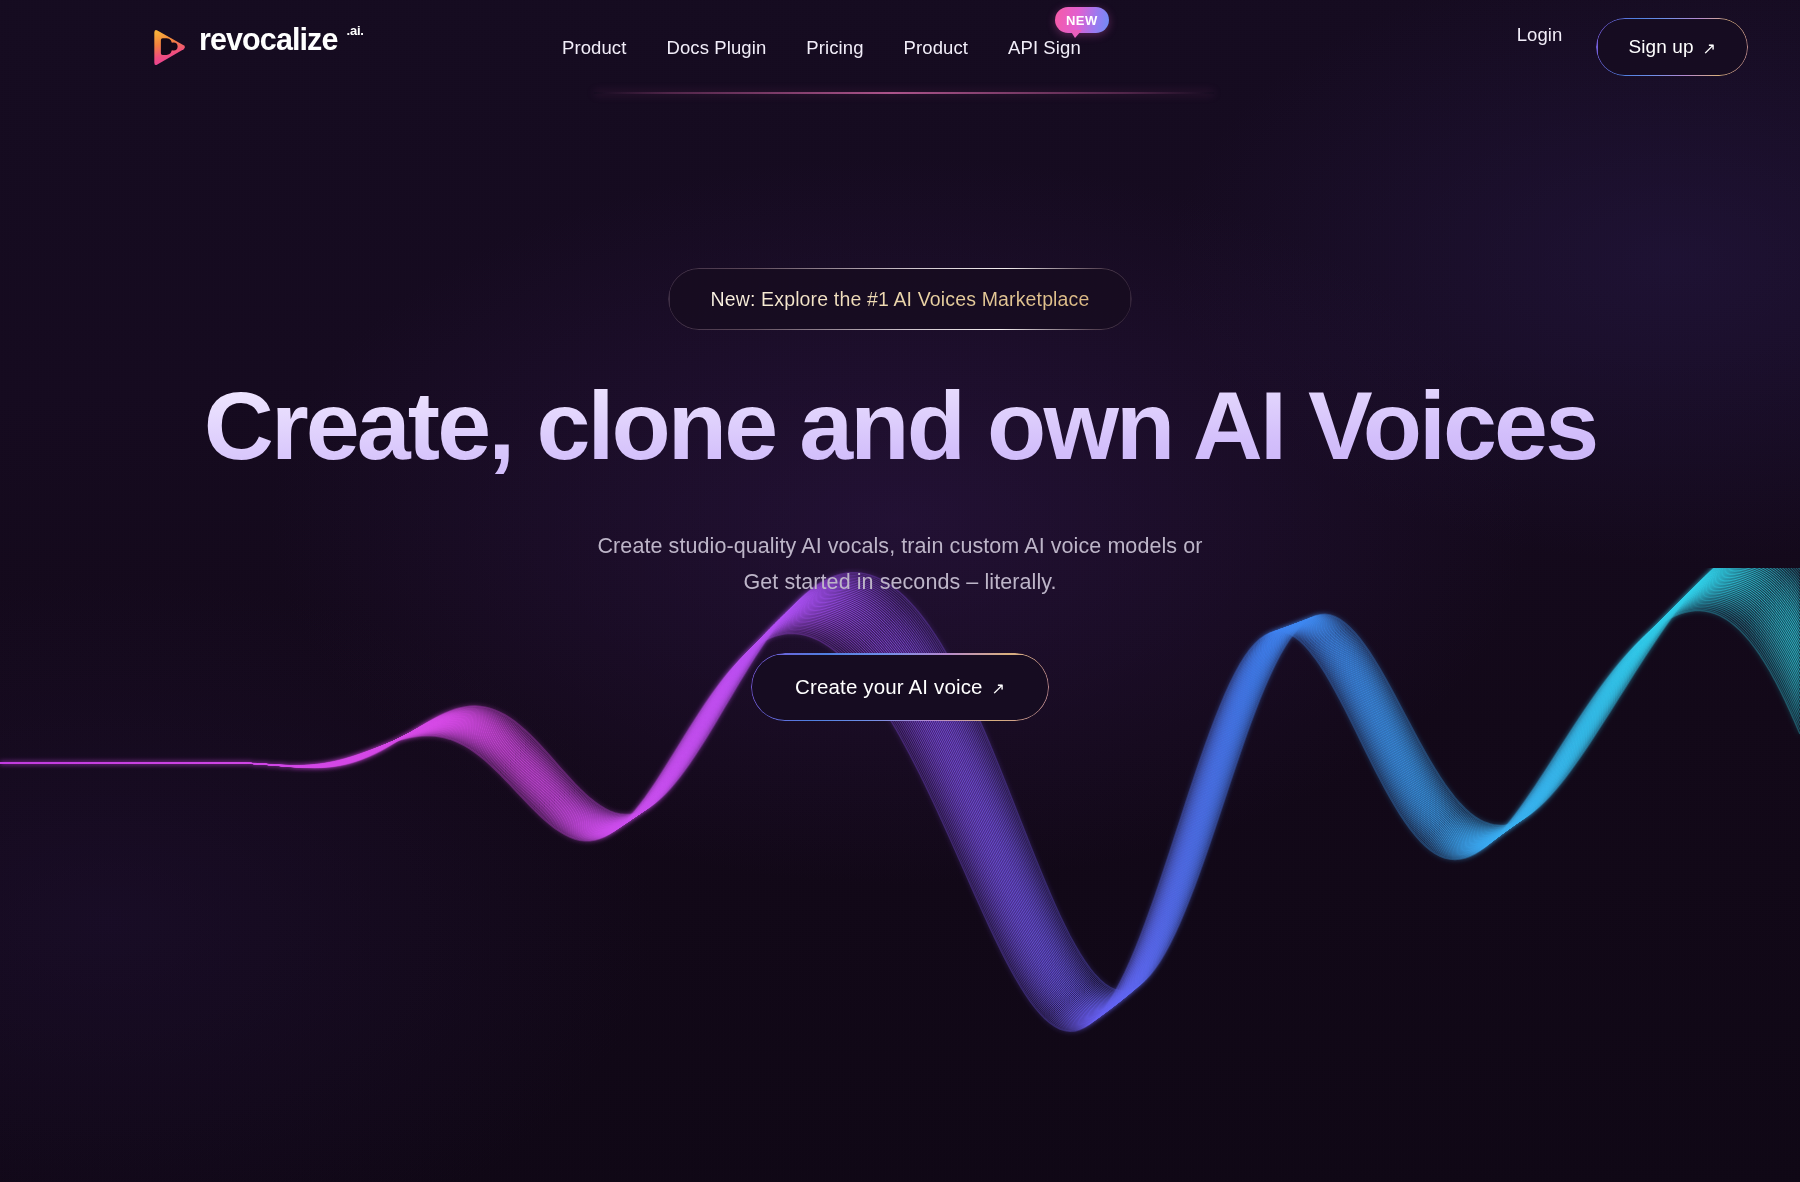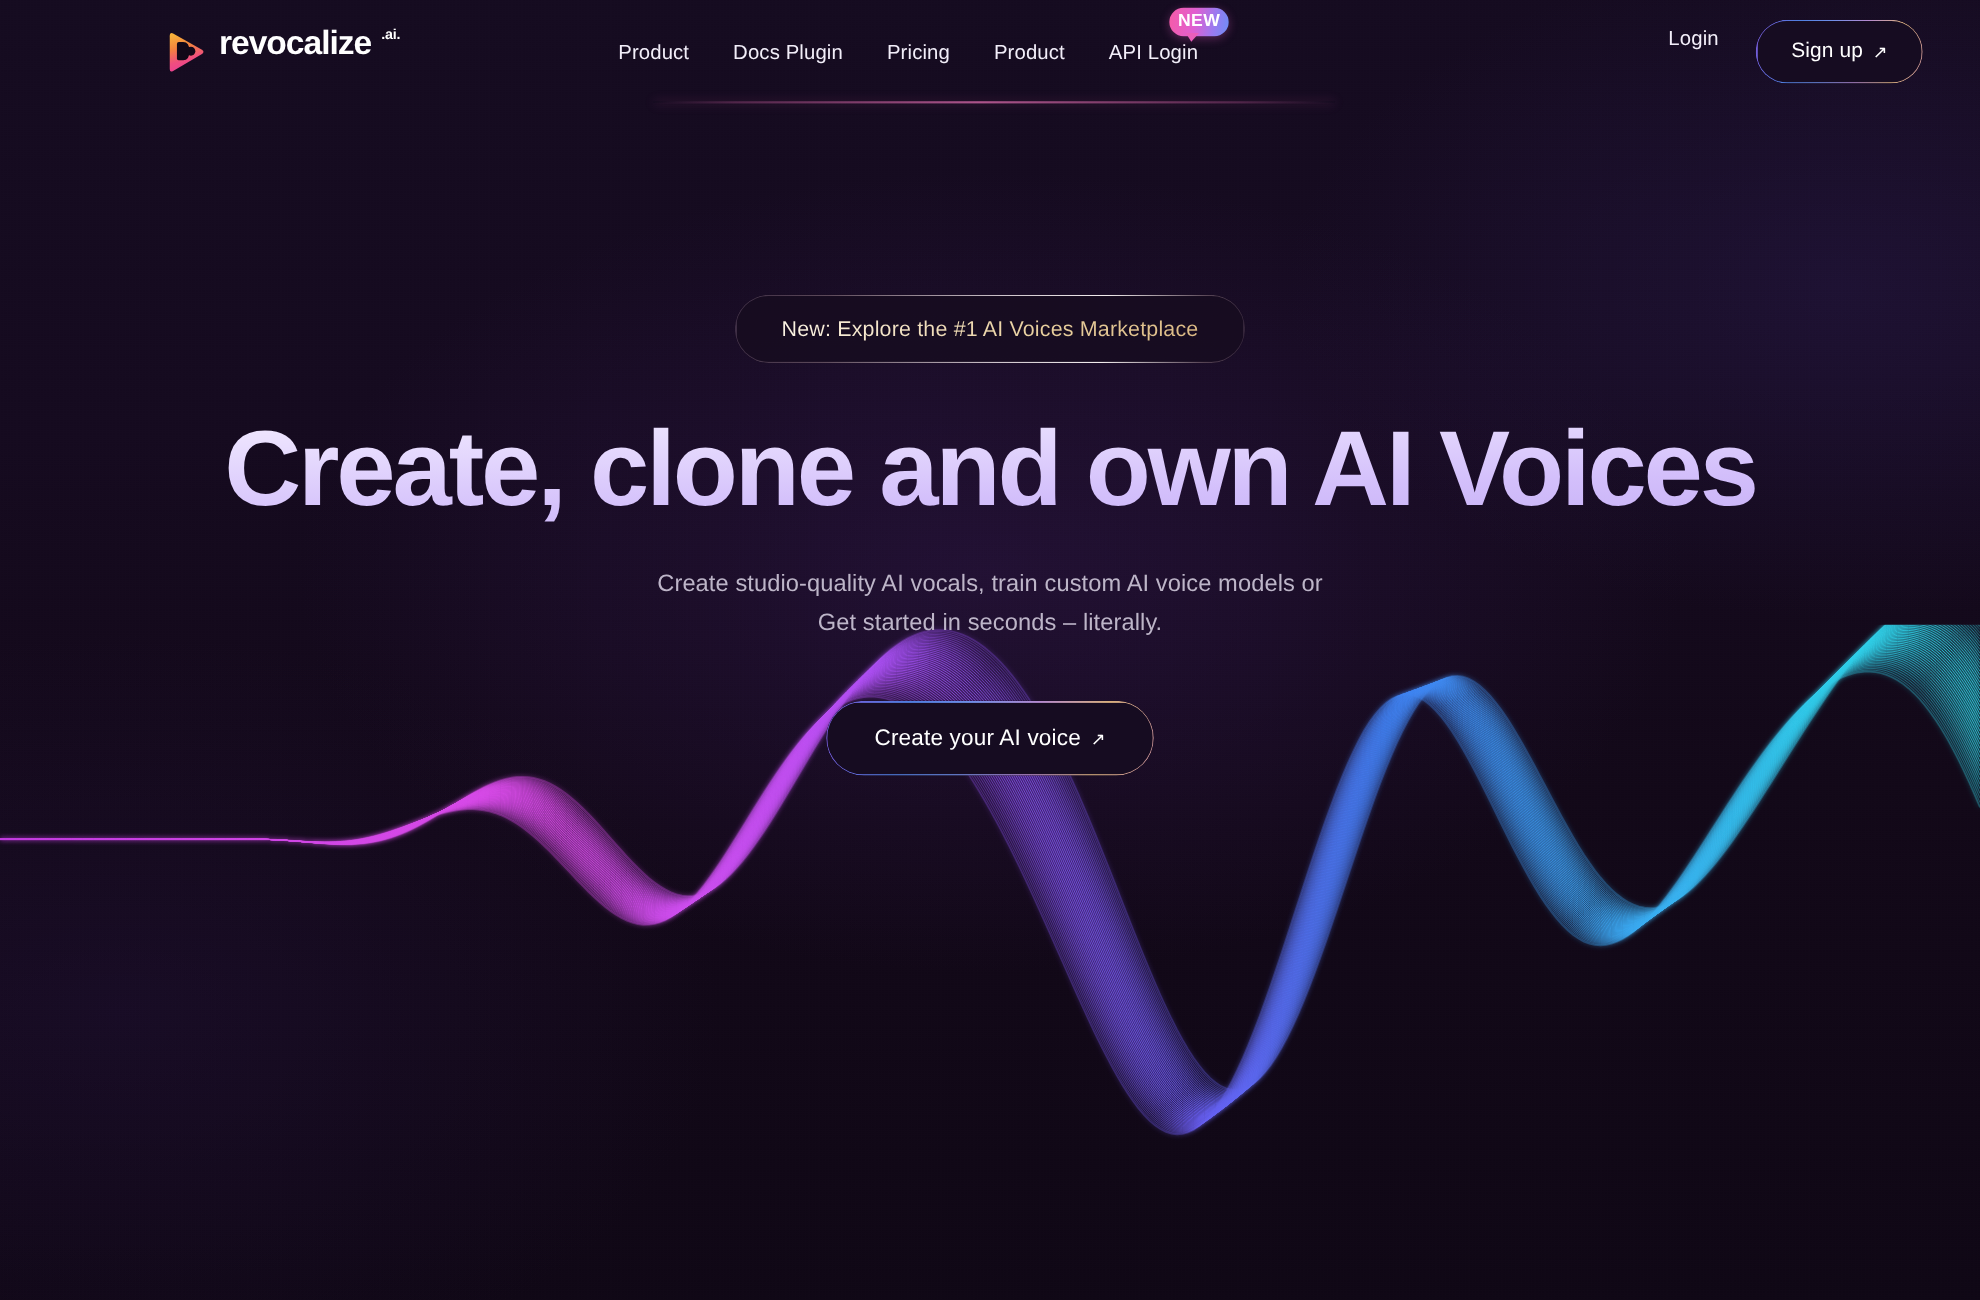--- a/index.html
+++ b/index.html
@@ -114,21 +114,21 @@
     width: 54px;
     height: 26px;
     border-radius: 13px;
     background: linear-gradient(100deg, #f65ba6 0%, #e15fd0 42%, #9a7af0 74%, #6d8df5 100%);
     display: flex;
     align-items: center;
     justify-content: center;
     box-shadow: 0 2px 9px rgba(220,90,190,.35);
   }
   .new-badge-text {
-    font-size: 16px;
+    font-size: 13px;
     font-weight: 700;
     letter-spacing: .45px;
     color: #ffffff;
     line-height: 1;
   }
   .new-badge::after {
     content: "";
     position: absolute;
     bottom: -5px;
     left: 15px;
@@ -269,21 +269,21 @@
     text-align: left;
     white-space: nowrap;
     background: linear-gradient(178deg, #f3ecff 0%, #e3d6fd 34%, #d3bffb 68%, #c7b1f6 100%);
     -webkit-background-clip: text;
             background-clip: text;
     -webkit-text-fill-color: transparent;
     color: #ddccfb;
   }
 
   .subtitle {
-    margin-top: 36px;
+    margin-top: 52px;
     font-size: 21.5px;
     font-weight: 400;
     line-height: 1.66;
     text-align: center;
     color: #bdb5c8;
     letter-spacing: .08px;
   }
   .subtitle span { display: block; }
 
   .cta-btn {
@@ -417,21 +417,21 @@
       <a class="nav-link" href="#">
         <span>Docs Plugin</span>
       </a>
       <a class="nav-link" href="#">
         <span>Pricing</span>
       </a>
       <a class="nav-link" href="#">
         <span>Product</span>
       </a>
       <a class="nav-link" href="#">
-        <span>API Login</span>
+        <span>API Sign</span>
         <span class="new-badge">
           <span class="new-badge-text">NEW</span>
         </span>
       </a>
     </nav>
 
     <div class="header-actions">
       <a class="login-link" href="#">Login</a>
       <a class="gradient-btn signup-btn" href="#">
         <span class="signup-label">Sign up</span>

